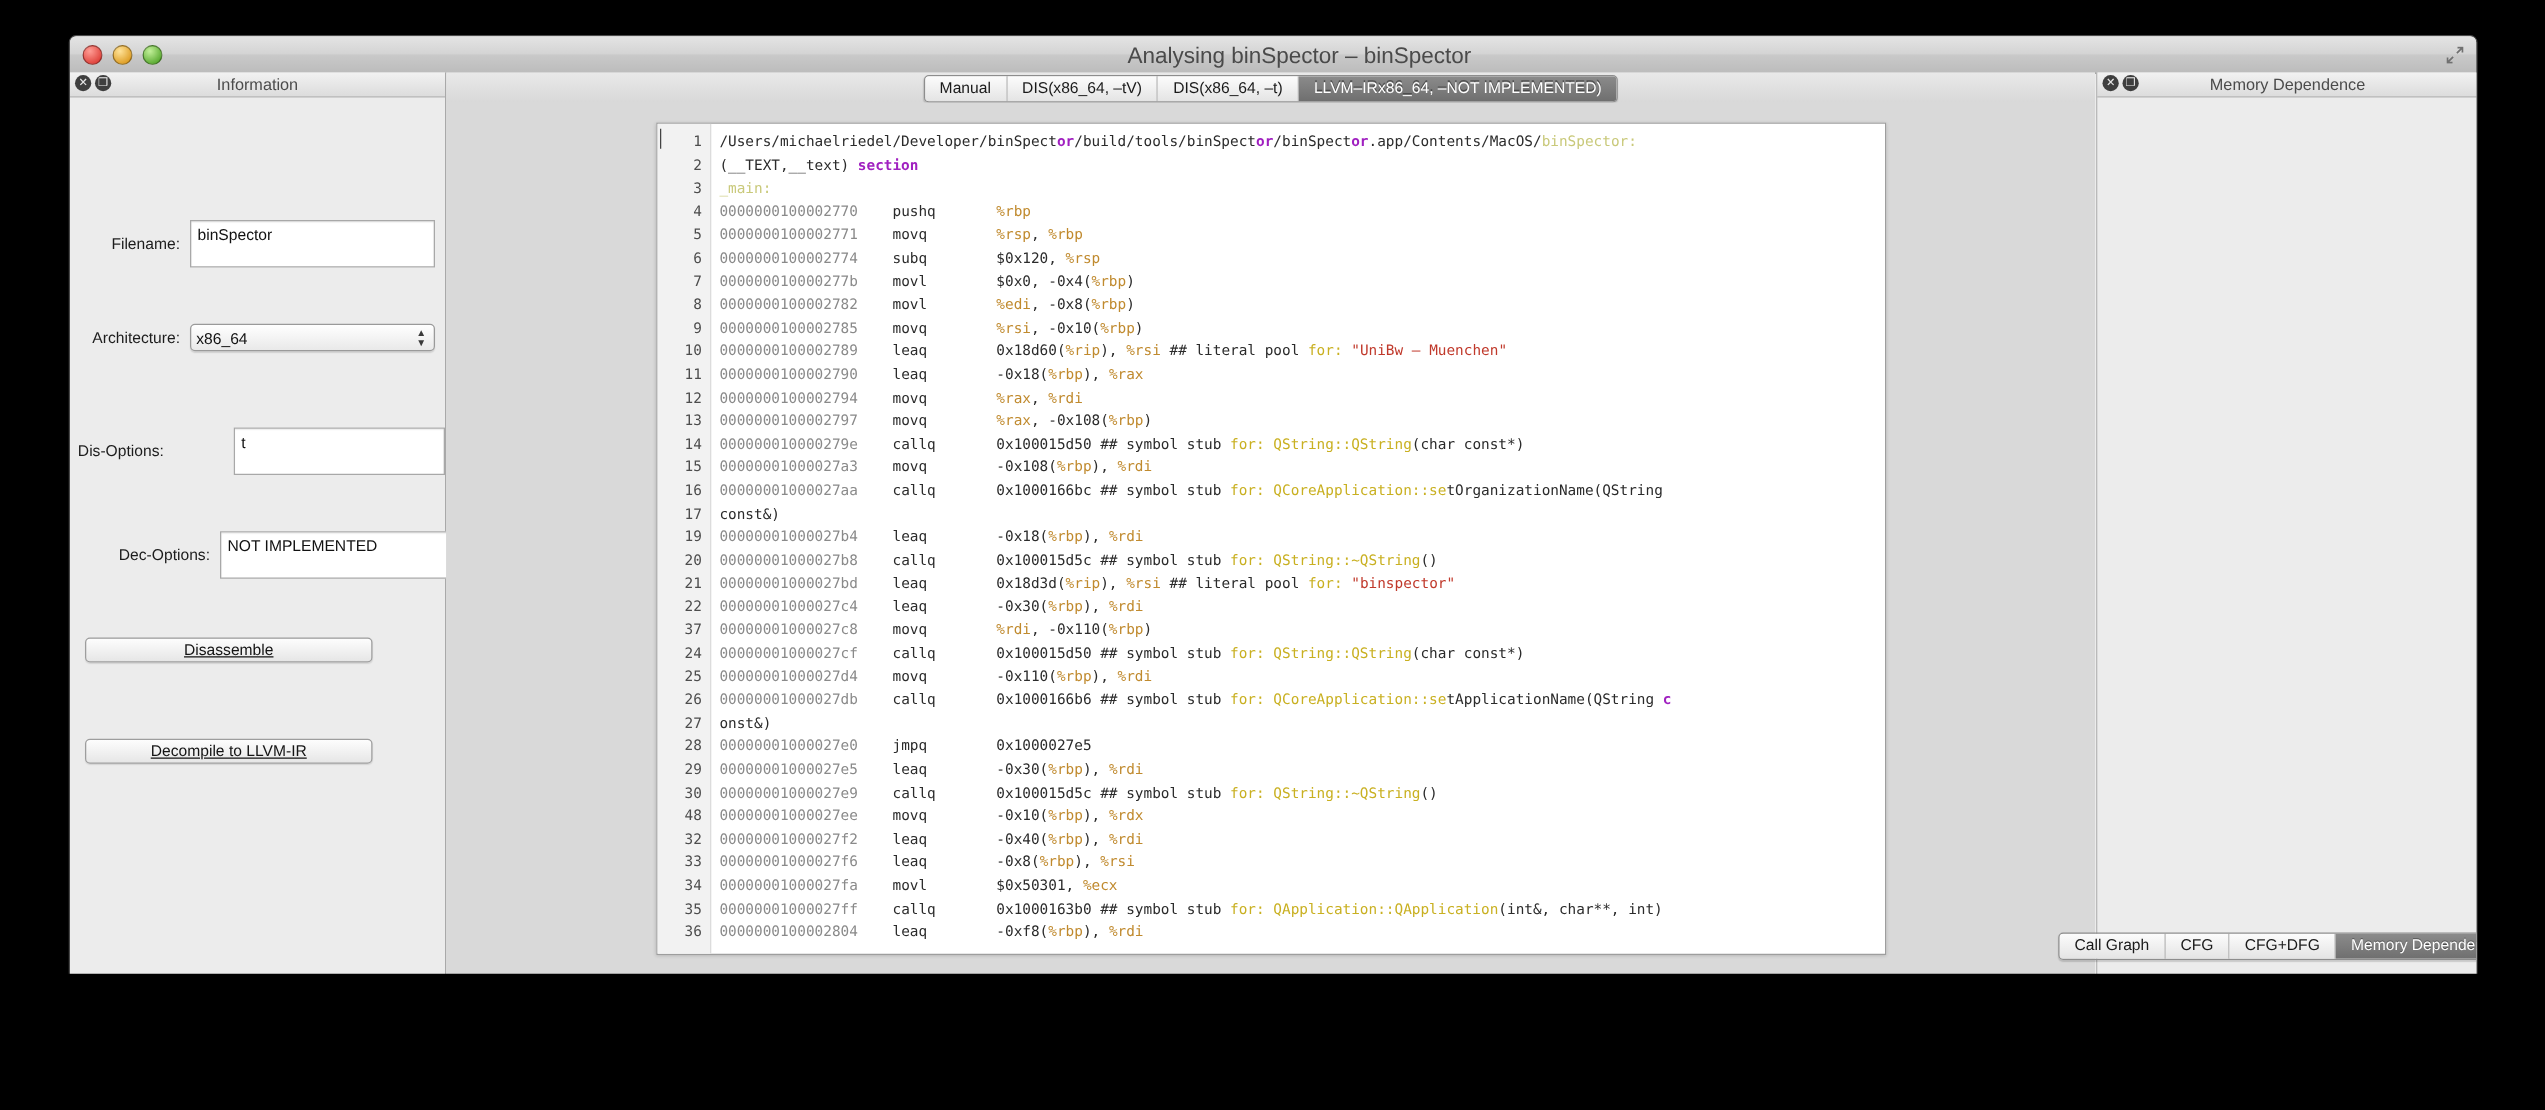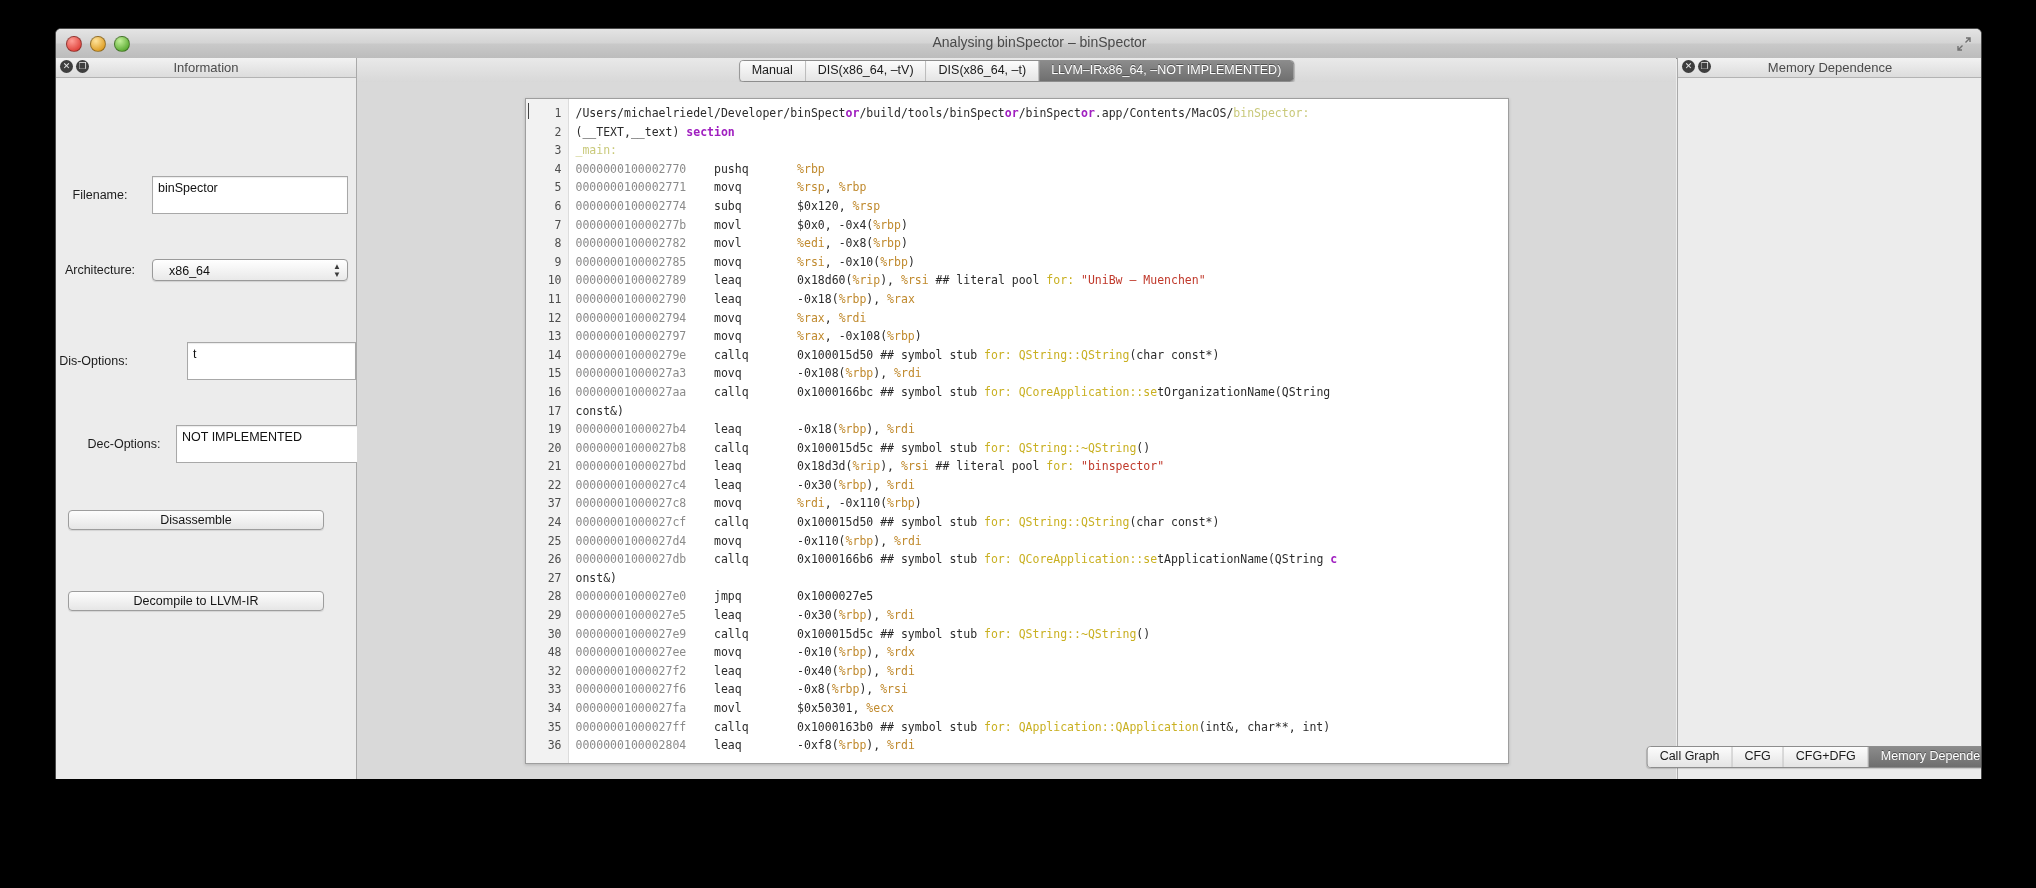--- a/index.html
+++ b/index.html
@@ -7,21 +7,21 @@
 
   #root{position:relative;width:2036px;height:888px;background:#000;}
 
   
   #window{position:absolute;left:55px;top:28px;width:1925px;height:751px;background:#ececec;
           border:1px solid #4a4a4a;border-radius:6px 6px 0 0;box-shadow:0 2px 12px rgba(0,0,0,.6);overflow:hidden;}
 
   #titlebar{height:29px;
             background:linear-gradient(to bottom,#e4e4e4 0%,#d4d4d4 48%,#c9c9c9 52%,#bcbcbc 100%);
             border-bottom:1px solid #8e8e8e;position:relative;}
-  #titlebar .title{position:absolute;left:0;right:0;top:5px;text-align:center;font-size:14px;color:#4a4a4a;
+  #titlebar .title{position:absolute;left:0;right:0;top:5px;text-align:center;font-size:18px;color:#4a4a4a;
                    font-family:"Liberation Sans",sans-serif;padding-left:42px;}
   .traffic{position:absolute;left:10px;top:7px;display:flex;gap:8px;}
   .tl{width:14px;height:14px;border-radius:50%;border:1px solid rgba(0,0,0,.35);}
   .tl.r{background:radial-gradient(circle at 35% 28%,#ff9e96,#e0453e 75%);}
   .tl.y{background:radial-gradient(circle at 35% 28%,#ffe39a,#dfa029 75%);}
   .tl.g{background:radial-gradient(circle at 35% 28%,#c3f09a,#5ead35 75%);}
   #fullscreen-ico{position:absolute;right:10px;top:8px;width:14px;height:14px;color:#6f6f6f;font-size:13px;line-height:13px;}
 
   
   .dockhdr{height:19px;background:linear-gradient(to bottom,#f2f2f2,#dcdcdc);
@@ -29,31 +29,31 @@
   .dockhdr .dtitle{position:absolute;left:0;right:0;top:2px;text-align:center;font-size:13px;color:#4b4b4b;}
   .dockbtns{position:absolute;left:4px;top:2px;display:flex;gap:3px;}
   .dbtn{width:13px;height:13px;border-radius:50%;background:#3e3e3e;color:#e8e8e8;font-size:9px;
         line-height:13px;text-align:center;font-family:"Liberation Sans",sans-serif;}
 
   #left-dock{position:absolute;left:0;top:29px;width:300px;height:722px;background:#ececec;
              border-right:1px solid #a9a9a9;}
   #left-body{position:relative;height:703px;}
 
   .field-row{position:absolute;left:0;width:300px;display:flex;align-items:center;}
-  .flabel{width:88px;text-align:center;font-size:12.5px;color:#1c1c1c;padding-right:8px;}
+  .flabel{width:88px;text-align:right;font-size:12.5px;color:#1c1c1c;padding-right:8px;}
   .ftext{width:196px;height:38px;background:#fff;border:1px solid #a8a8a8;box-sizing:border-box;
          font-size:12.5px;color:#111;padding:2px 5px;line-height:18px;font-family:"Liberation Sans",sans-serif;
          box-shadow:inset 0 1px 1px rgba(0,0,0,.08);}
   .fcombo{width:196px;height:22px;box-sizing:border-box;border:1px solid #9a9a9a;border-radius:4px;
           background:linear-gradient(to bottom,#ffffff,#e9e9e9);position:relative;font-size:12.5px;color:#111;
-          padding:2px 16px;line-height:18px;box-shadow:0 1px 1px rgba(0,0,0,.12);}
+          padding:2px 4px;line-height:18px;box-shadow:0 1px 1px rgba(0,0,0,.12);}
   .fcombo .arrows{position:absolute;right:6px;top:3px;font-size:8px;line-height:8px;color:#3a3a3a;text-align:center;}
-  .btn{position:absolute;left:12px;width:256px;height:20px;box-sizing:border-box;border:1px solid #9d9d9d;
+  .btn{position:absolute;left:12px;width:230px;height:20px;box-sizing:border-box;border:1px solid #9d9d9d;
        border-radius:4px;background:linear-gradient(to bottom,#fdfdfd,#e6e6e6);
-       font-size:12.5px;color:#141414;text-align:center;line-height:18px;box-shadow:0 1px 1px rgba(0,0,0,.10);}
+       font-size:12.5px;color:#141414;text-align:center;line-height:18px;box-shadow:0 1px 1px rgba(0,0,0,.10);text-decoration:underline;}
 
   
   #center{position:absolute;left:301px;top:29px;width:1319px;height:722px;background:#d9d9d9;}
   #tabbar{height:24px;position:relative;background:linear-gradient(to bottom,#e9e9e9,#d8d8d8);}
   #tabs{position:absolute;left:50%;transform:translateX(-50%);top:2px;display:flex;height:20px;
         border:1px solid #8d8d8d;border-radius:4px;overflow:hidden;background:#efefef;
         box-shadow:0 1px 1px rgba(0,0,0,.15);}
   .tab{padding:0 12px;height:20px;line-height:19px;font-size:12.5px;color:#1a1a1a;
        background:linear-gradient(to bottom,#fcfcfc,#e4e4e4);border-right:1px solid #b2b2b2;white-space:nowrap;}
   .tab:last-child{border-right:none;}

